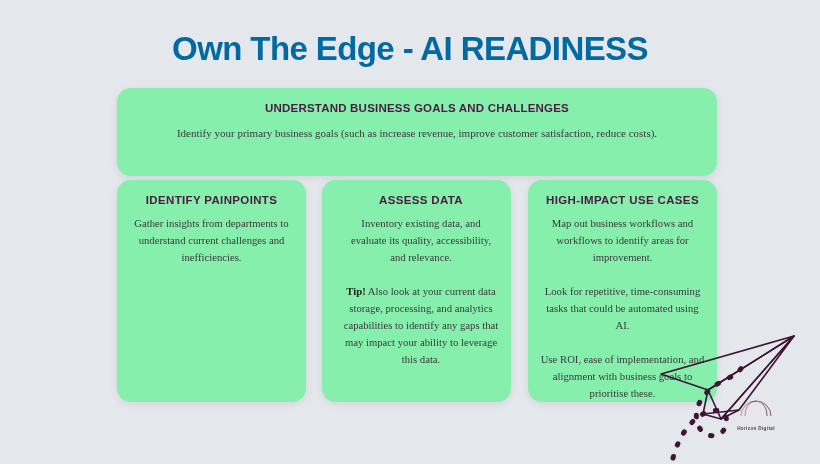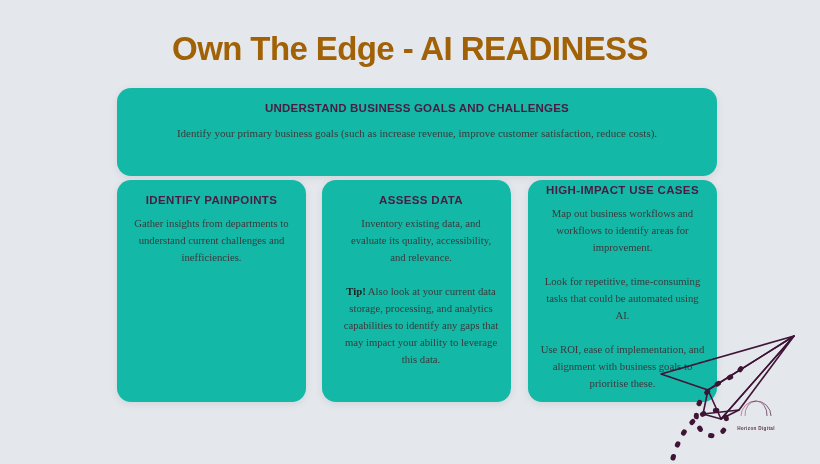--- a/index.html
+++ b/index.html
@@ -26,44 +26,44 @@
   
   #page-title {
     position: absolute;
     left: 0;
     top: 30px;
     width: 820px;
     text-align: center;
     font-size: 33px;
     font-weight: 800;
     letter-spacing: -0.6px;
-    color: #a16207;
+    color: #0369a1;
     font-family: "Liberation Sans", sans-serif;
   }
 
   
   .card {
     position: absolute;
-    background: #14b8a6;
+    background: #86efac;
     border-radius: 14px;
     box-shadow: 0 2px 7px rgba(90, 100, 120, 0.14);
     box-sizing: border-box;
   }
 
   #card-top {
     left: 117px;
     top: 88px;
     width: 600px;
     height: 88px;
     padding: 14px 20px 0 20px;
   }
 
   #card-1 { left: 117px;  top: 180px; width: 189px; height: 222px; padding: 14px 14px 8px 14px; }
   #card-2 { left: 322px;  top: 180px; width: 189px; height: 222px; padding: 14px 12px 0 21px; }
-  #card-3 { left: 528px;  top: 180px; width: 189px; height: 222px; padding: 4px 12px 0 12px; }
+  #card-3 { left: 528px;  top: 180px; width: 189px; height: 222px; padding: 14px 12px 0 12px; }
 
   .card-heading {
     text-align: center;
     font-size: 11.5px;
     font-weight: 700;
     letter-spacing: 0.35px;
     color: #4b1a42;
     margin: 0 0 9px 0;
     font-family: "Liberation Sans", sans-serif;
   }

